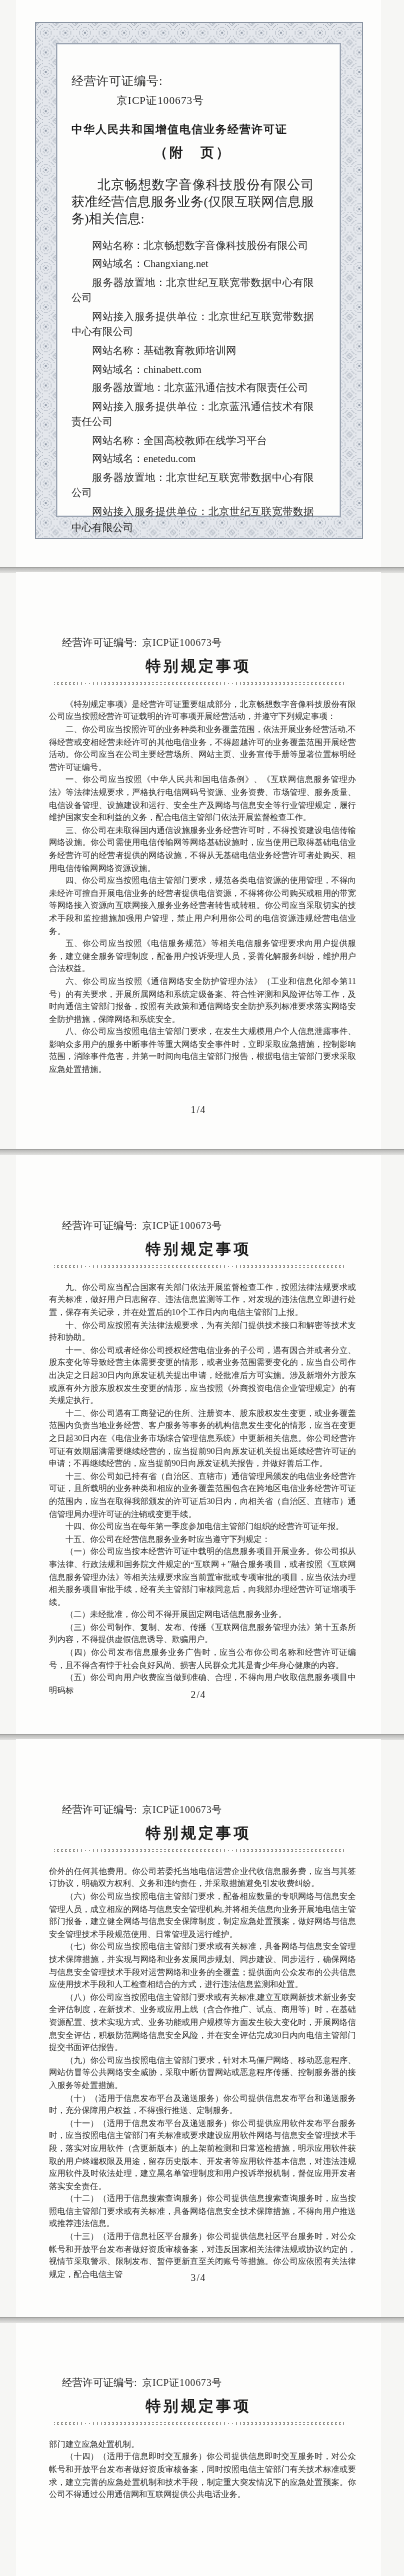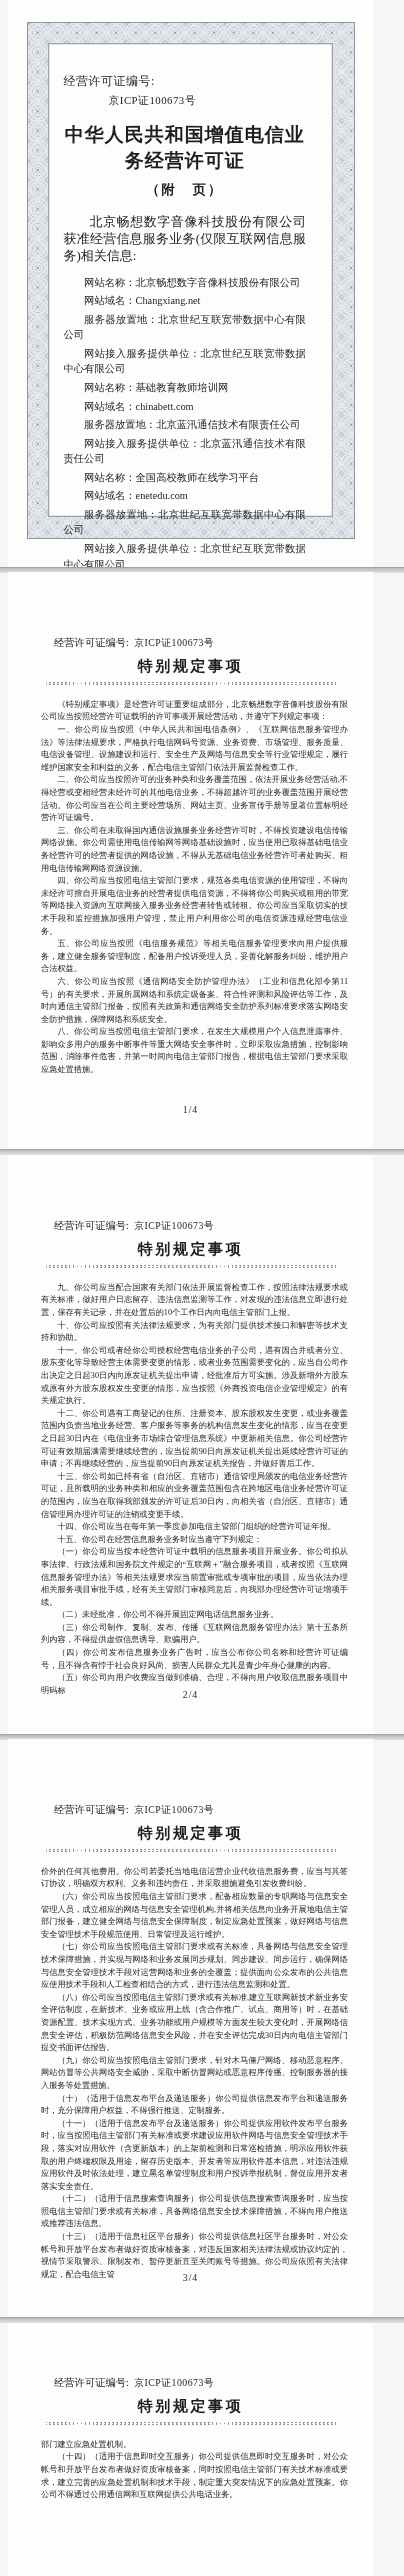--- a/index.html
+++ b/index.html
@@ -3,21 +3,21 @@
 <meta charset="utf-8">
 <style>
   html,body{margin:0;padding:0;background:#eceeec;}
   *{box-sizing:border-box;}
   .canvas{
     position:relative;width:405px;height:2873px;margin:0 auto;
     background:#f6f6f4;
     font-family:"Liberation Serif","DejaVu Serif",serif;
     color:#1e1e1e;overflow:hidden;
   }
-  .page{position:absolute;left:8px;width:365px;background:#fdfdfc;overflow:hidden;}
+  .page{position:absolute;left:16px;width:365px;background:#fdfdfc;overflow:hidden;}
   .page-sep{
     position:absolute;left:0;width:405px;height:5.7px;
     background:linear-gradient(#b9b9b7,#e3e3e1);
     border-top:0.5px solid #a3a3a1;
   }
   
   .cover{top:0;height:567px;}
   .cert-frame{
     position:absolute;left:18.5px;right:18.5px;top:21.6px;bottom:28px;
     border:0.5px solid #8a94a2;
@@ -32,22 +32,22 @@
   .cert-inner{
     position:absolute;inset:20.6px;
     background:#fdfdfc;
     border:1px solid #9aa3b1;
     box-shadow:0 0 0 0.5px #c7cdd6 inset;
     padding:29px 26px 15.5px 14.4px;
   }
   .cover-license-label{font-size:12px;letter-spacing:0.5px;}
   .cover-license-number{font-size:10.8px;margin:4.1px 0 0 45px;letter-spacing:0.5px;}
   .cover-title{
-    margin:13.4px 0 0 0;text-align:center;
-    font-size:19px;font-weight:700;letter-spacing:1px;font-family:Liberation Serif, serif;
+    margin:13.4px 0 0 0;
+    font-size:11px;font-weight:700;letter-spacing:1px;font-family:Liberation Serif, serif;
   }
   .cover-subtitle{
     margin-top:7.2px;text-align:center;
     font-size:13.4px;font-weight:700;letter-spacing:2.1px;font-family:Liberation Serif, serif;
   }
   .cover-intro{
     margin:14.4px 0 0 0;font-size:13px;line-height:17px;
     text-indent:2em;text-align:justify;
   }
   .cover-entries{margin-top:10.3px;}
@@ -116,22 +116,22 @@
   <div class="page-sep" style="top:567px"></div>
 
   <section class="page" style="top:572px;height:577px">
     <div class="doc-head">
       <span>经营许可证编号:</span><span class="num">京ICP证100673号</span>
     </div>
     <h2 class="doc-title">特别规定事项</h2>
     <div class="zigzag"></div>
     <div class="doc-body">
       <p>《特别规定事项》是经营许可证重要组成部分，北京畅想数字音像科技股份有限公司应当按照经营许可证载明的许可事项开展经营活动，并遵守下列规定事项：</p>
+      <p>二、你公司应当按照许可的业务种类和业务覆盖范围，依法开展业务经营活动,不得经营或变相经营未经许可的其他电信业务，不得超越许可的业务覆盖范围开展经营活动。你公司应当在公司主要经营场所、网站主页、业务宣传手册等显著位置标明经营许可证编号。</p>
       <p>一、你公司应当按照《中华人民共和国电信条例》、《互联网信息服务管理办法》等法律法规要求，严格执行电信网码号资源、业务资费、市场管理、服务质量、电信设备管理、设施建设和运行、安全生产及网络与信息安全等行业管理规定，履行维护国家安全和利益的义务，配合电信主管部门依法开展监督检查工作。</p>
-      <p>二、你公司应当按照许可的业务种类和业务覆盖范围，依法开展业务经营活动,不得经营或变相经营未经许可的其他电信业务，不得超越许可的业务覆盖范围开展经营活动。你公司应当在公司主要经营场所、网站主页、业务宣传手册等显著位置标明经营许可证编号。</p>
       <p>三、你公司在未取得国内通信设施服务业务经营许可时，不得投资建设电信传输网络设施。你公司需使用电信传输网等网络基础设施时，应当使用已取得基础电信业务经营许可的经营者提供的网络设施，不得从无基础电信业务经营许可者处购买、租用电信传输网网络资源设施。</p>
       <p>四、你公司应当按照电信主管部门要求，规范各类电信资源的使用管理，不得向未经许可擅自开展电信业务的经营者提供电信资源，不得将你公司购买或租用的带宽等网络接入资源向互联网接入服务业务经营者转售或转租。你公司应当采取切实的技术手段和监控措施加强用户管理，禁止用户利用你公司的电信资源违规经营电信业务。</p>
       <p>五、你公司应当按照《电信服务规范》等相关电信服务管理要求向用户提供服务，建立健全服务管理制度，配备用户投诉受理人员，妥善化解服务纠纷，维护用户合法权益。</p>
       <p>六、你公司应当按照《通信网络安全防护管理办法》（工业和信息化部令第11号）的有关要求，开展所属网络和系统定级备案、符合性评测和风险评估等工作，及时向通信主管部门报备，按照有关政策和通信网络安全防护系列标准要求落实网络安全防护措施，保障网络和系统安全。</p>
       <p>八、你公司应当按照电信主管部门要求，在发生大规模用户个人信息泄露事件、影响众多用户的服务中断事件等重大网络安全事件时，立即采取应急措施，控制影响范围，消除事件危害，并第一时间向电信主管部门报告，根据电信主管部门要求采取应急处置措施。</p>
     </div>
     <div class="page-no">1/4</div>
   </section>
 
   <div class="page-sep" style="top:1149px"></div>

